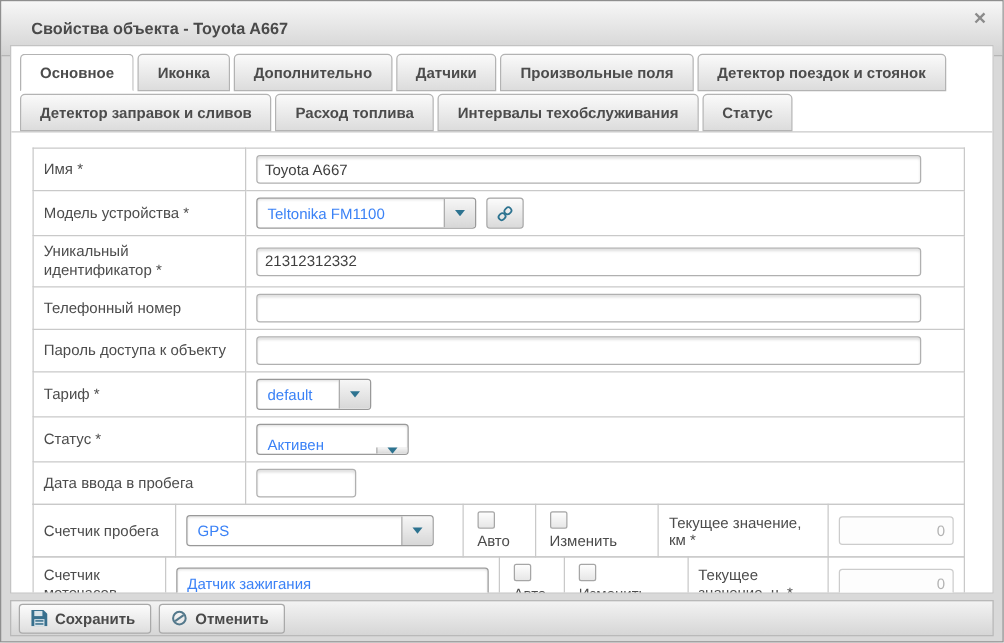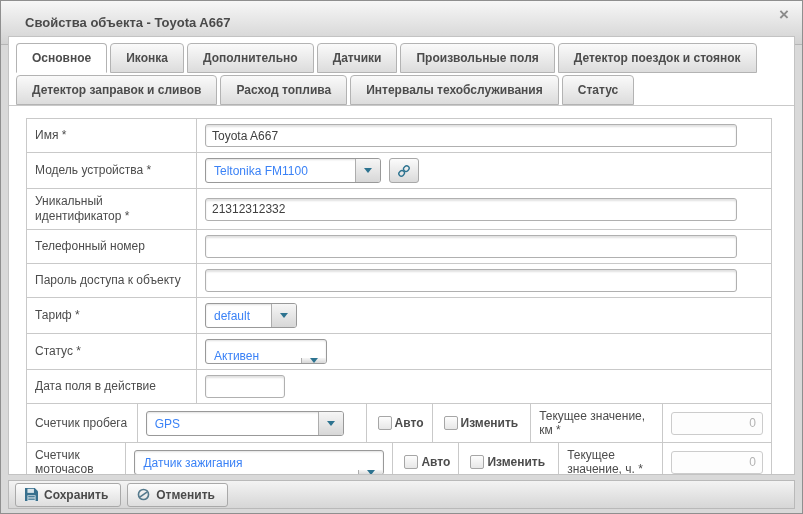--- a/index.html
+++ b/index.html
@@ -108,21 +108,21 @@
 
   
   .icon-btn {
     display: inline-flex; align-items: center; justify-content: center;
     width: 30px; height: 25px; margin-left: 8px; vertical-align: middle;
     background: linear-gradient(#fbfbfb, #dadada);
     border: 1px solid #a8a8a8; border-radius: 3px; cursor: pointer;
   }
 
   
-  .chk-wrap { display: flex; flex-direction: row; align-items: flex-start; gap: 3px; padding-left: 3px; font-weight: bold; }
+  .chk-wrap { display: flex; flex-direction: column; align-items: flex-start; gap: 3px; padding-left: 3px; }
   .checkbox {
     width: 14px; height: 14px;
     border: 1px solid #a6a6a6; border-radius: 2px;
     background: linear-gradient(#fdfdfd, #e7e7e7);
     cursor: pointer;
   }
   .chk-label { font-size: 12px; color: #4c4c4c; }
 
   
   .footer {
@@ -238,21 +238,21 @@
             <div class="combo cb-status">
               <span class="cb-text">Активен</span>
               <span class="cb-btn">
                   <span class="arrow-down"></span>
                 </span>
             </div>
           </div>
         </div>
 
         <div class="frow">
-          <div class="fcell lbl">Дата поля в действие</div>
+          <div class="fcell lbl">Дата ввода в пробега</div>
           <div class="fcell">
             <input type="text" class="w-date" value="" style="">
           </div>
         </div>
       </div>
 
       <div class="ftable">
         <div class="frow">
           <div class="fcell c1">Счетчик пробега</div>
           <div class="fcell c2">

